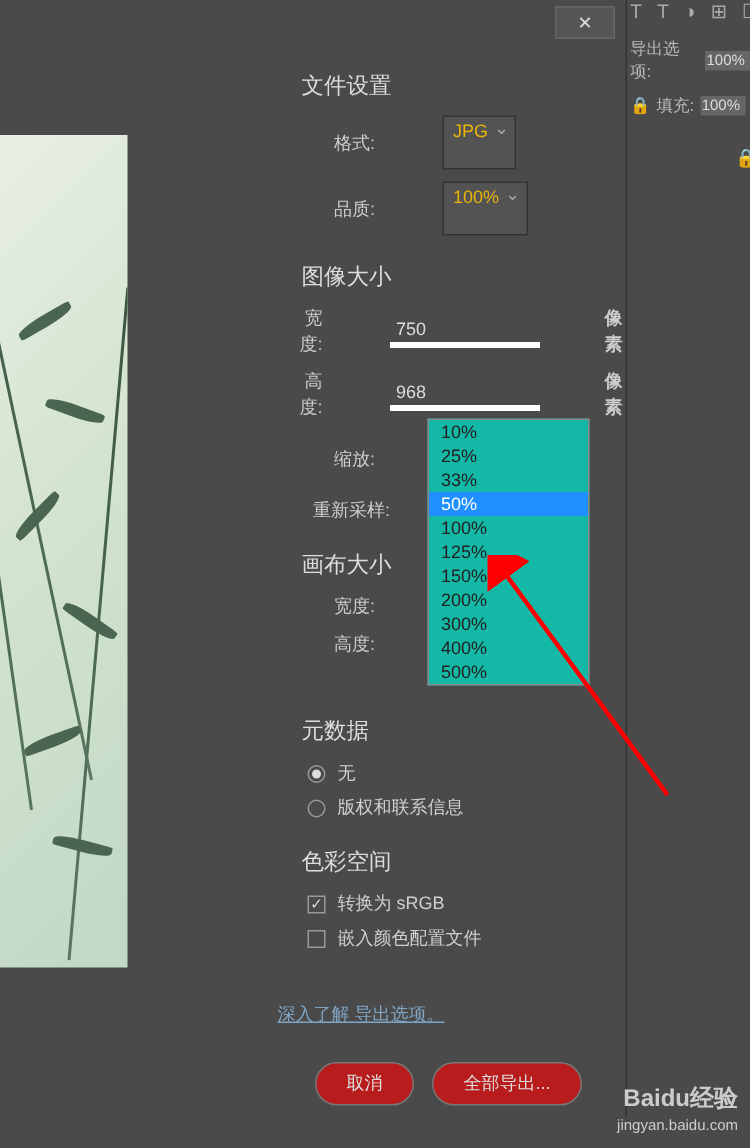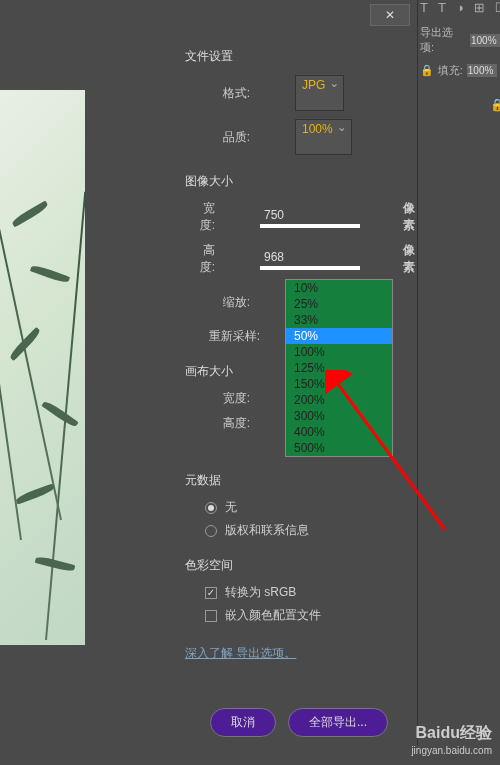--- a/index.html
+++ b/index.html
@@ -78,22 +78,22 @@
       background: #4a6550;
       border-radius: 50% 10% 50% 10%;
     }
     .panel {
       position: absolute;
       top: 30px; left: 165px;
       width: 250px;
       color: #d0d0d0;
     }
     .section-title {
-      font-size: 12px;
-      margin: 18px 0 10px 20px;
+      font-size: 15px;
+      margin: 18px 0 10px 36px;
       color: #ddd;
     }
     .row {
       display: flex;
       align-items: center;
       margin: 8px 0;
       padding-left: 30px;
       gap: 35px;
     }
     .label {
@@ -127,21 +127,21 @@
       border-bottom: 4px solid #ffffff;
       color: #ddd;
       width: 100px;
       font-size: 12px;
       padding: 2px 4px;
     }
     .dropdown {
       position: absolute;
       top: 279px; left: 285px;
       width: 108px;
-      background: #15803d;
+      background: #14b8a6;
       border: 1px solid #888;
       z-index: 10;
     }
     .dropdown-item {
       padding: 1px 8px;
       color: #222;
       font-size: 12px;
       cursor: pointer;
     }
     .dropdown-item.selected {
@@ -182,30 +182,30 @@
       justify-content: center;
       font-size: 10px;
       color: #ddd;
     }
     .link {
       color: #7fa5c5;
       text-decoration: underline;
       margin-left: 20px;
       font-size: 12px;
       display: inline-block;
-      margin-top: 15px;
+      margin-top: 28px;
     }
     .buttons {
       position: absolute;
       top: 708px; left: 210px;
       display: flex;
       gap: 12px;
     }
     .btn {
-      background: #4c1d95;
+      background: #b91c1c;
       border: 1px solid #777;
       border-radius: 15px;
       padding: 5px 20px;
       color: #ddd;
       font-size: 12px;
     }
     .arrow {
       position: absolute;
       top: 370px; left: 325px;
       width: 130px; height: 170px;

